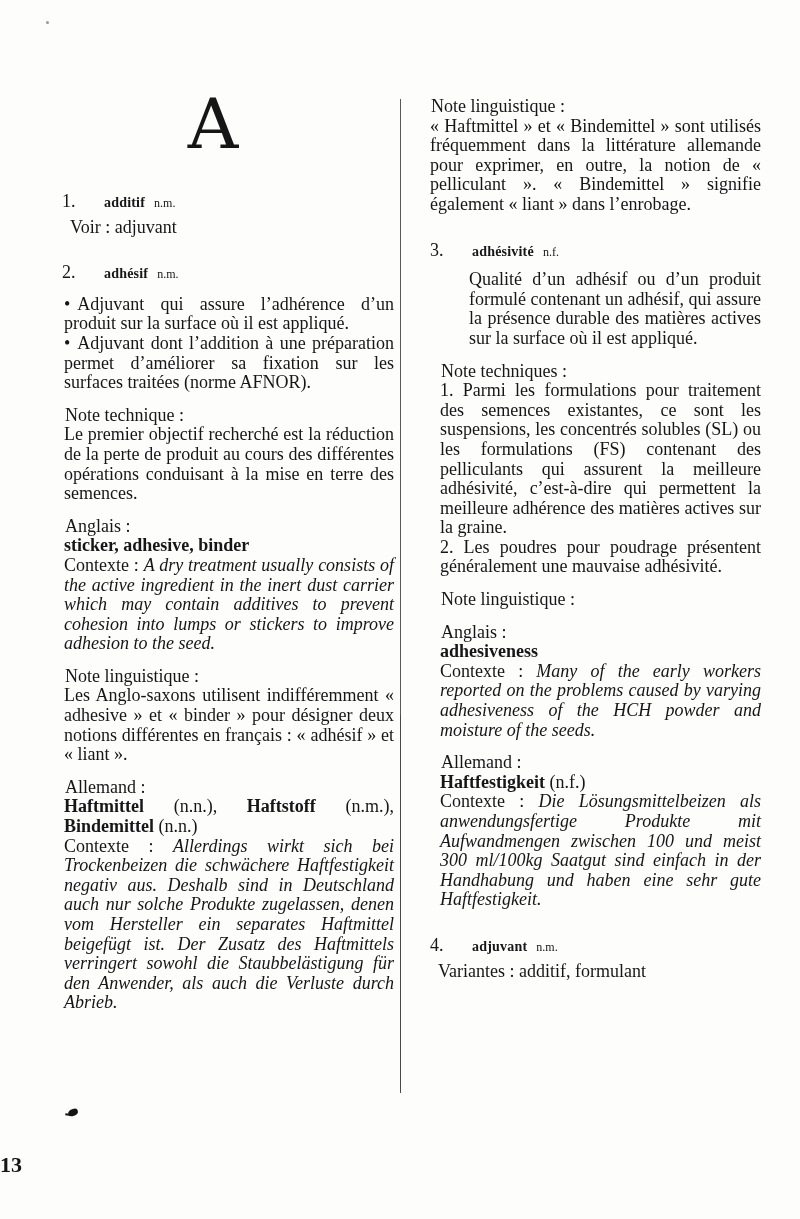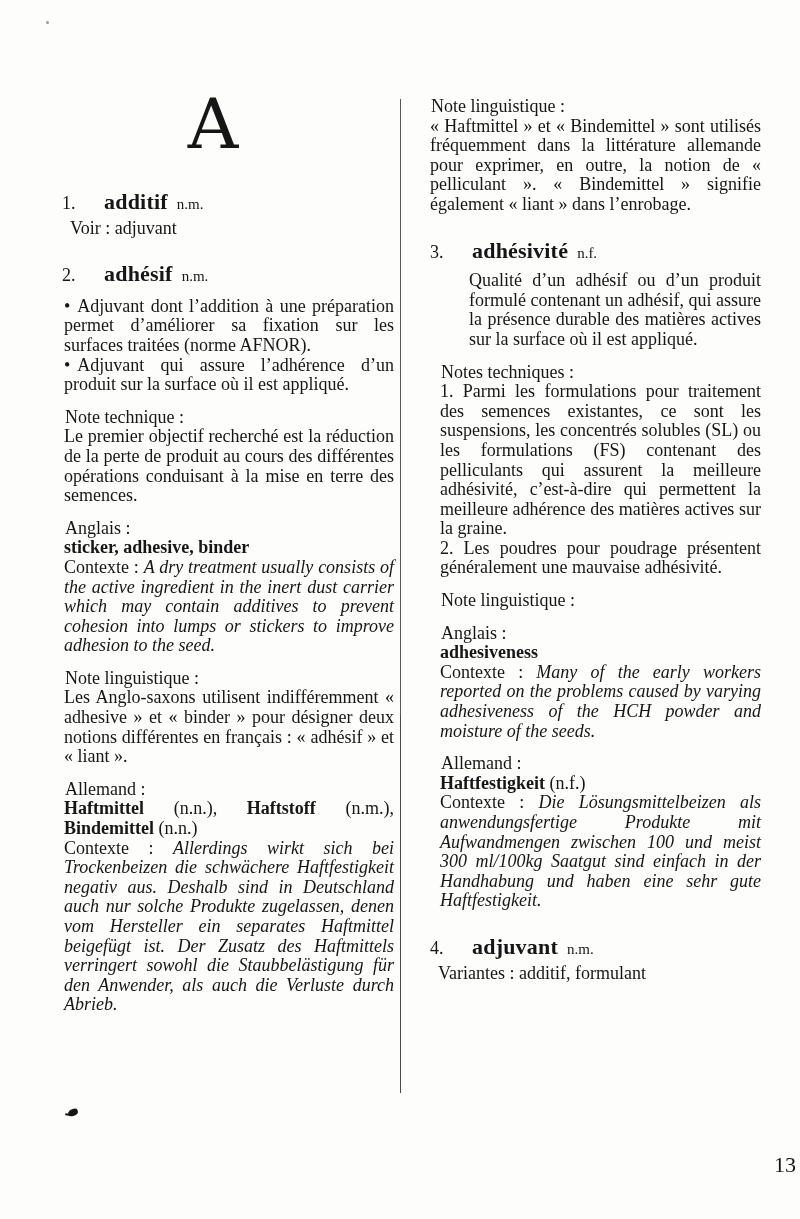--- a/index.html
+++ b/index.html
@@ -28,38 +28,38 @@
   }
   .section-letter{
     font-family:"DejaVu Serif","Liberation Serif",serif;
     font-size:70px;line-height:72px;
     text-align:center;margin:0 30px 32px 0;
     font-weight:500;
   }
   .entry{margin-top:26px;}
   .entry-header{display:flex;align-items:baseline;margin:0 0 4px 0;}
   .entry-num{flex:0 0 42px;font-size:18px;}
-  .headword{font-weight:bold;font-size:22px;letter-spacing:.2px;}
-  .pos{margin-left:9px;font-size:15px;}
+  .headword{font-weight:bold;font-size:14px;letter-spacing:.2px;}
+  .pos{margin-left:9px;font-size:12px;}
   .entry-body{padding-left:2px;}
   .plain-line{padding-left:8px;margin-top:4px;}
   .defs{margin-top:10px;text-align:justify;}
   .def-bullet{margin:0;}
   .bullet{margin-right:7px;}
   .section{margin-top:13px;}
   .label-line{padding-left:1px;}
   .note-text{text-align:justify;}
   .terms-line{font-weight:bold;}
   .german-gram{font-weight:normal;text-align:center;}
   .context{text-align:justify;}
   .context-label{font-style:normal;}
   .context-text{font-style:italic;}
   .page-number{
     position:absolute;left:0;top:1152px;width:796px;
-    text-align:right;font-size:22px;
+    text-align:left;font-size:22px;font-weight:bold;
   }
   .ink-blot{
     position:absolute;left:68px;top:1109px;width:10px;height:7px;
     background:#141414;
     border-radius:65% 40% 55% 50%;
     transform:rotate(-14deg);
   }
   .ink-blot::after{
     content:"";position:absolute;left:-3px;top:3px;width:4px;height:2px;
     background:#141414;transform:rotate(20deg);
@@ -87,22 +87,22 @@
 
     <div class="entry">
       <div class="entry-header">
         <span class="entry-num">2.</span>
         <span class="headword">adhésif</span>
         <span class="pos">n.m.</span>
       </div>
       <div class="entry-body">
 
         <div class="defs">
+          <p class="def-bullet"><span class="bullet">•</span><span>Adjuvant qui assure l’adhérence d’un produit sur la surface où il est appliqué.</span></p>
           <p class="def-bullet"><span class="bullet">•</span><span>Adjuvant dont l’addition à une préparation permet d’améliorer sa fixation sur les surfaces traitées (norme AFNOR).</span></p>
-          <p class="def-bullet"><span class="bullet">•</span><span>Adjuvant qui assure l’adhérence d’un produit sur la surface où il est appliqué.</span></p>
         </div>
 
         <div class="section">
           <div class="label-line">Note technique :</div>
           <div class="note-text">Le premier objectif recherché est la réduction de la perte de produit au cours des différentes opérations conduisant à la mise en terre des semences.</div>
         </div>
 
         <div class="section">
           <div class="label-line">Anglais :</div>
           <div class="terms-line">sticker, adhesive, binder</div>
@@ -139,21 +139,21 @@
         <span class="headword">adhésivité</span>
         <span class="pos">n.f.</span>
       </div>
       <div class="entry-body">
 
         <div class="defs" style="margin-top:8px;padding-left:8px;margin-left:29px;">
           <span>Qualité d’un adhésif ou d’un produit formulé contenant un adhésif, qui assure la présence durable des matières actives sur la surface où il est appliqué.</span>
         </div>
 
         <div class="section" style="padding-left:8px;">
-          <div class="label-line">Notes techniques :</div>
+          <div class="label-line">Note techniques :</div>
           <div class="note-text">1. Parmi les formulations pour traitement des semences existantes, ce sont les suspensions, les concentrés solubles (SL) ou les formulations (FS) contenant des pelliculants qui assurent la meilleure adhésivité, c’est-à-dire qui permettent la meilleure adhérence des matières actives sur la graine.</div>
           <div class="note-text">2. Les poudres pour poudrage présentent généralement une mauvaise adhésivité.</div>
         </div>
 
         <div class="section" style="padding-left:8px;">
           <div class="label-line">Note linguistique :</div>
         </div>
 
         <div class="section" style="padding-left:8px;">
           <div class="label-line">Anglais :</div>

